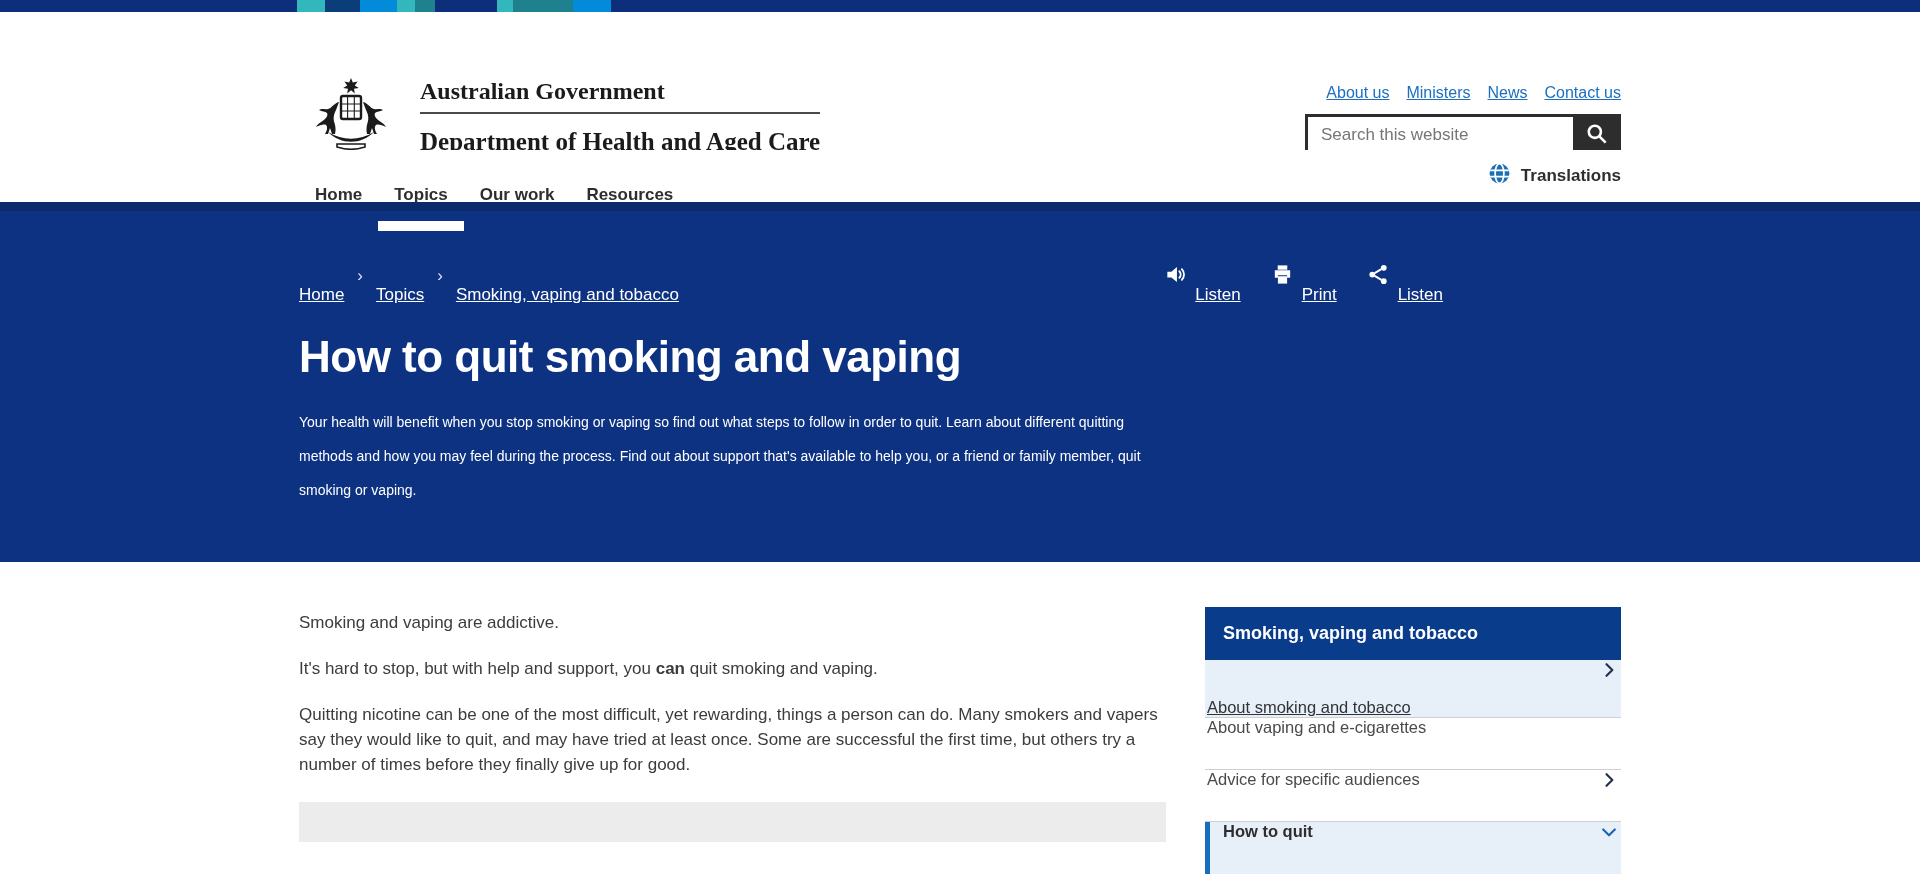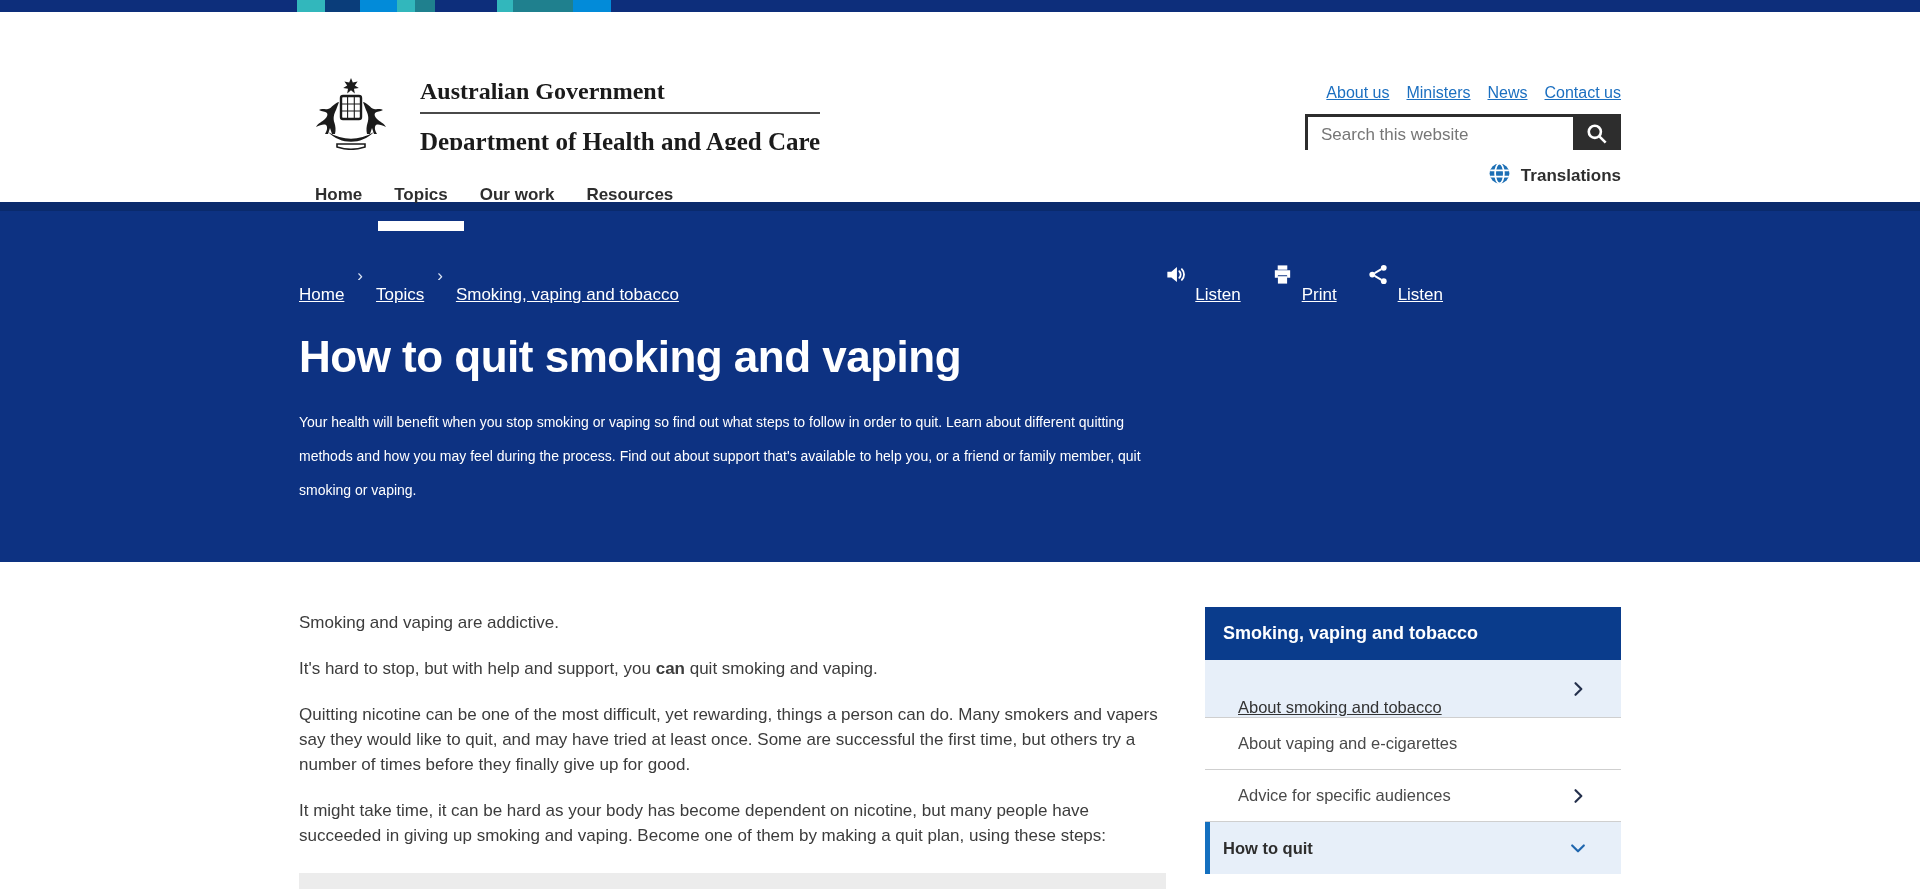--- a/index.html
+++ b/index.html
@@ -60,21 +60,21 @@
   .hero-intro { margin-top: 23px; font-size: 14px; line-height: 34px; max-width: 882px; }
 
   
   .content-inner { display: flex; align-items: flex-start; }
   .main-col { width: 867px; padding-top: 48px; }
   .main-col p { font-size: 17px; line-height: 25px; color: #3C3C3C; margin-bottom: 21px; }
   .cutoff-block { height: 40px; background: #ECECEC; margin-top: 25px; }
 
   .side-col { width: 416px; margin-left: 39px; padding-top: 45px; }
   .side-header { background: #0A3C8C; color: #fff; font-weight: bold; font-size: 18px; padding: 16px 18px; }
-  .side-item { display: flex; justify-content: space-between; align-items: center; min-height: 52px; padding: 0 33px; font-size: 16.5px; color: #4A4A4A; background: #fff; border-bottom: 1px solid #CFCFCF; cursor: pointer; }
+  .side-item { display: flex; justify-content: space-between; align-items: flex-start; min-height: 52px; padding: 0 2px; font-size: 16.5px; color: #4A4A4A; background: #fff; border-bottom: 1px solid #CFCFCF; cursor: pointer; }
   .side-item .label-link { color: #333; text-decoration: underline; }
   .side-item.highlight { background: #E7EFF9; }
   .side-item.active { background: #E7EFF9; border-left: 5px solid #1470BF; padding-left: 13px; font-weight: bold; color: #2e2e2e; border-bottom: none; }
   .chev { flex: 0 0 auto; display: flex; align-items: center; }
 </style>
 </head>
 <body>
 
 <div class="page">
 
@@ -199,21 +199,20 @@
       <h1 class="hero-title">How to quit smoking and vaping</h1>
       <p class="hero-intro">Your health will benefit when you stop smoking or vaping so find out what steps to follow in order to quit. Learn about different quitting methods and how you may feel during the process. Find out about support that's available to help you, or a friend or family member, quit smoking or vaping.</p>
     </div>
   </section>
 
   <div class="container content-inner">
     <main class="main-col">
       <p>Smoking and vaping are addictive.</p>
       <p><span>It's hard to stop, but with help and support, you </span><b>can</b><span> quit smoking and vaping.</span></p>
       <p>Quitting nicotine can be one of the most difficult, yet rewarding, things a person can do. Many smokers and vapers say they would like to quit, and may have tried at least once. Some are successful the first time, but others try a number of times before they finally give up for good.</p>
-      <p>It might take time, it can be hard as your body has become dependent on nicotine, but many people have succeeded in giving up smoking and vaping. Become one of them by making a quit plan, using these steps:</p>
       <div class="cutoff-block"></div>
     </main>
 
     <aside class="side-col">
       <div class="side-header">Smoking, vaping and tobacco</div>
 
       <div class="side-item highlight">
         <a class="label-link">About smoking and tobacco</a>
         <span class="chev">
           <svg width="20" height="20" viewBox="0 0 24 24" fill="none" stroke="#24304C" stroke-width="2.6" stroke-linecap="round" stroke-linejoin="round">

